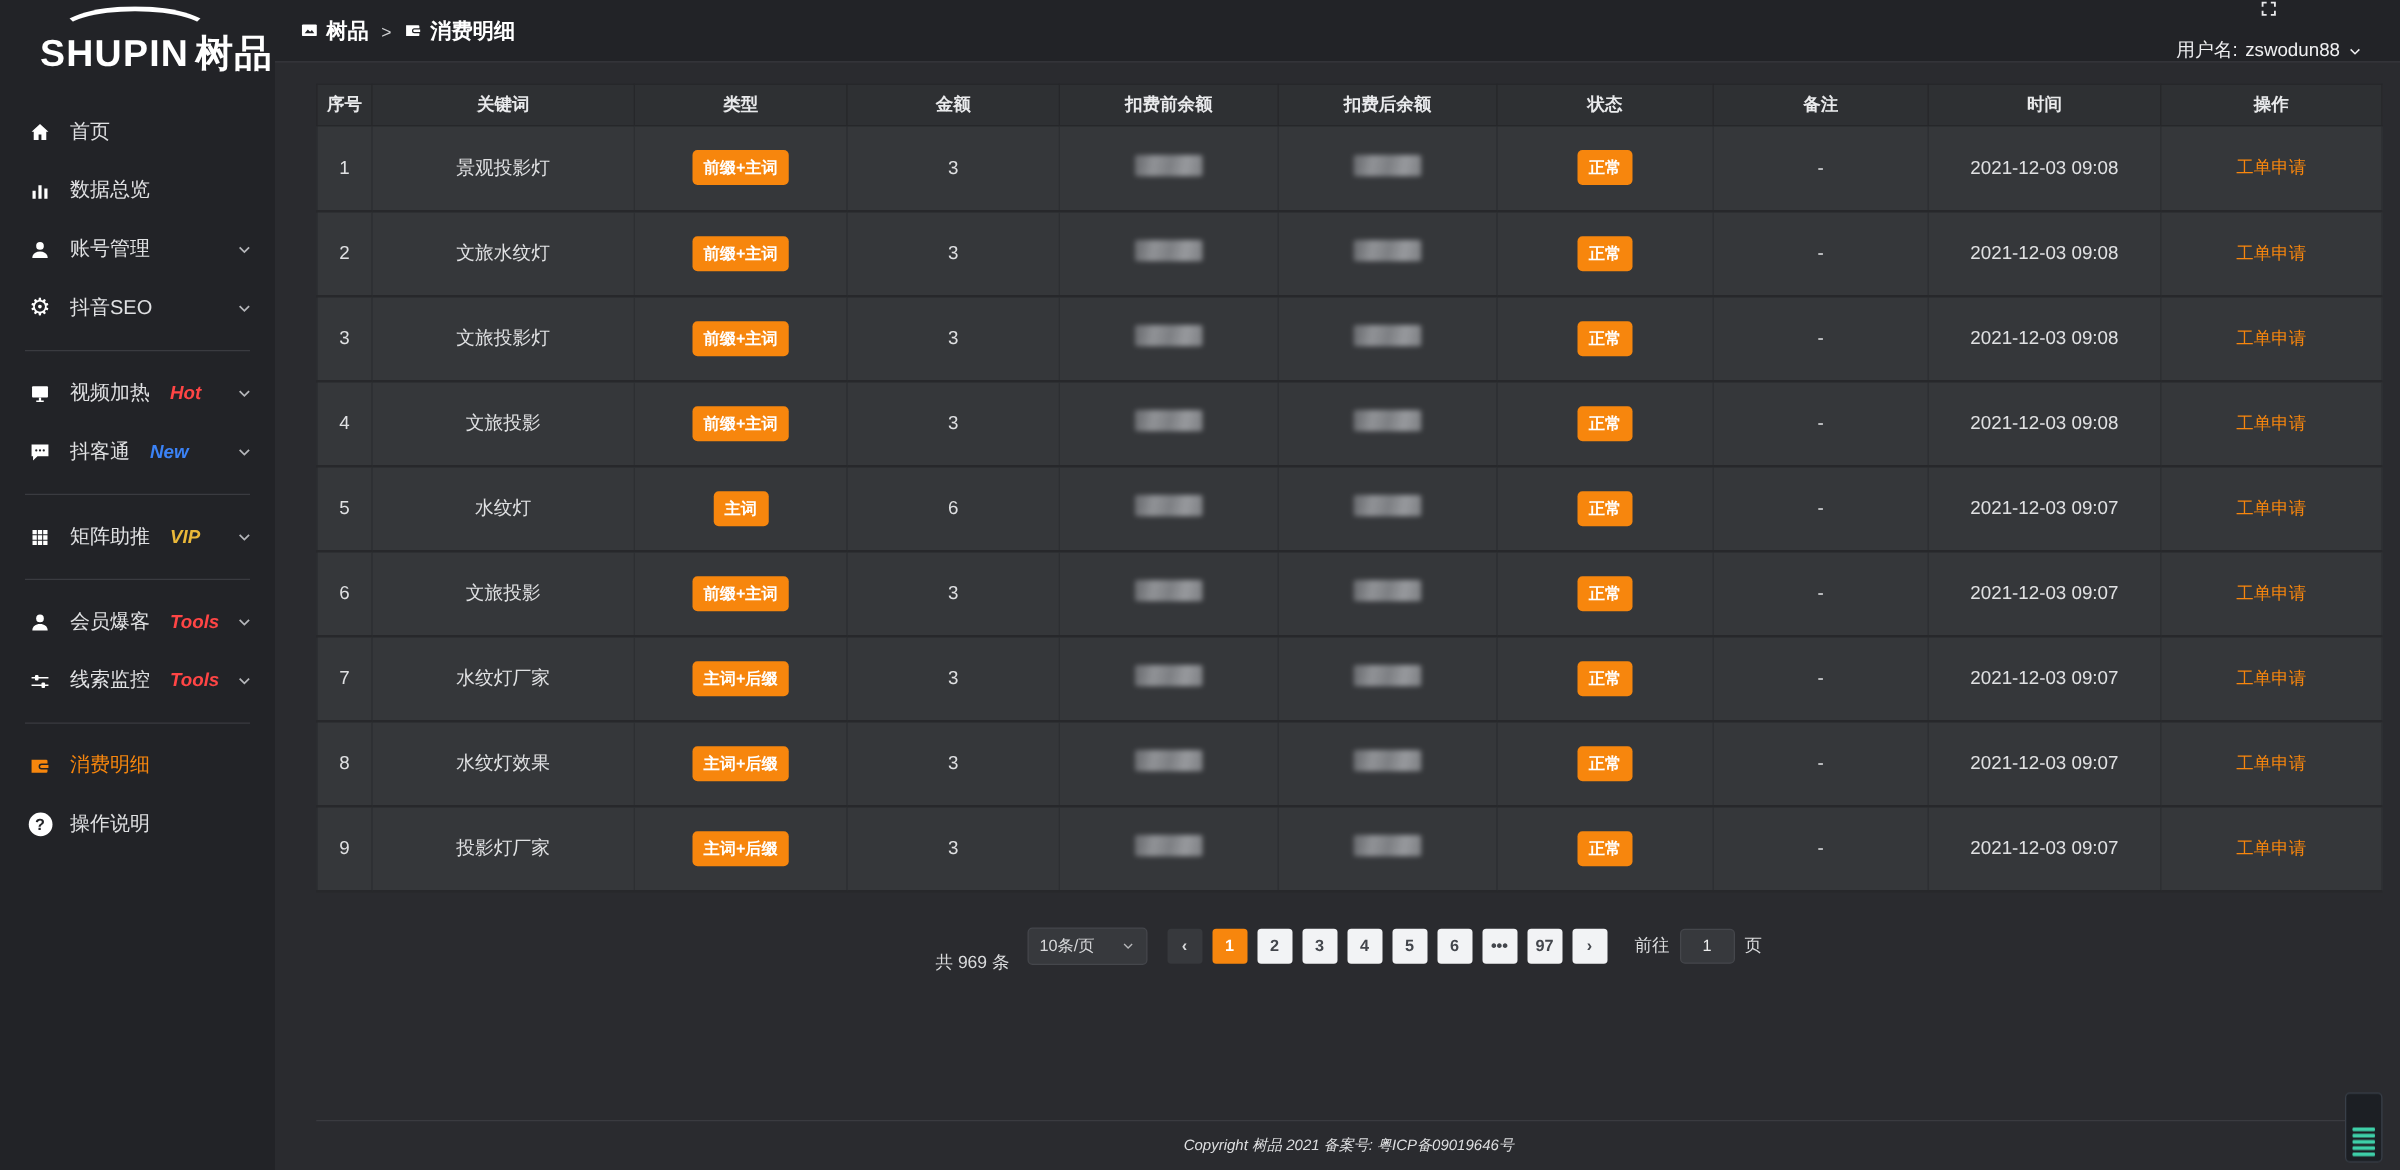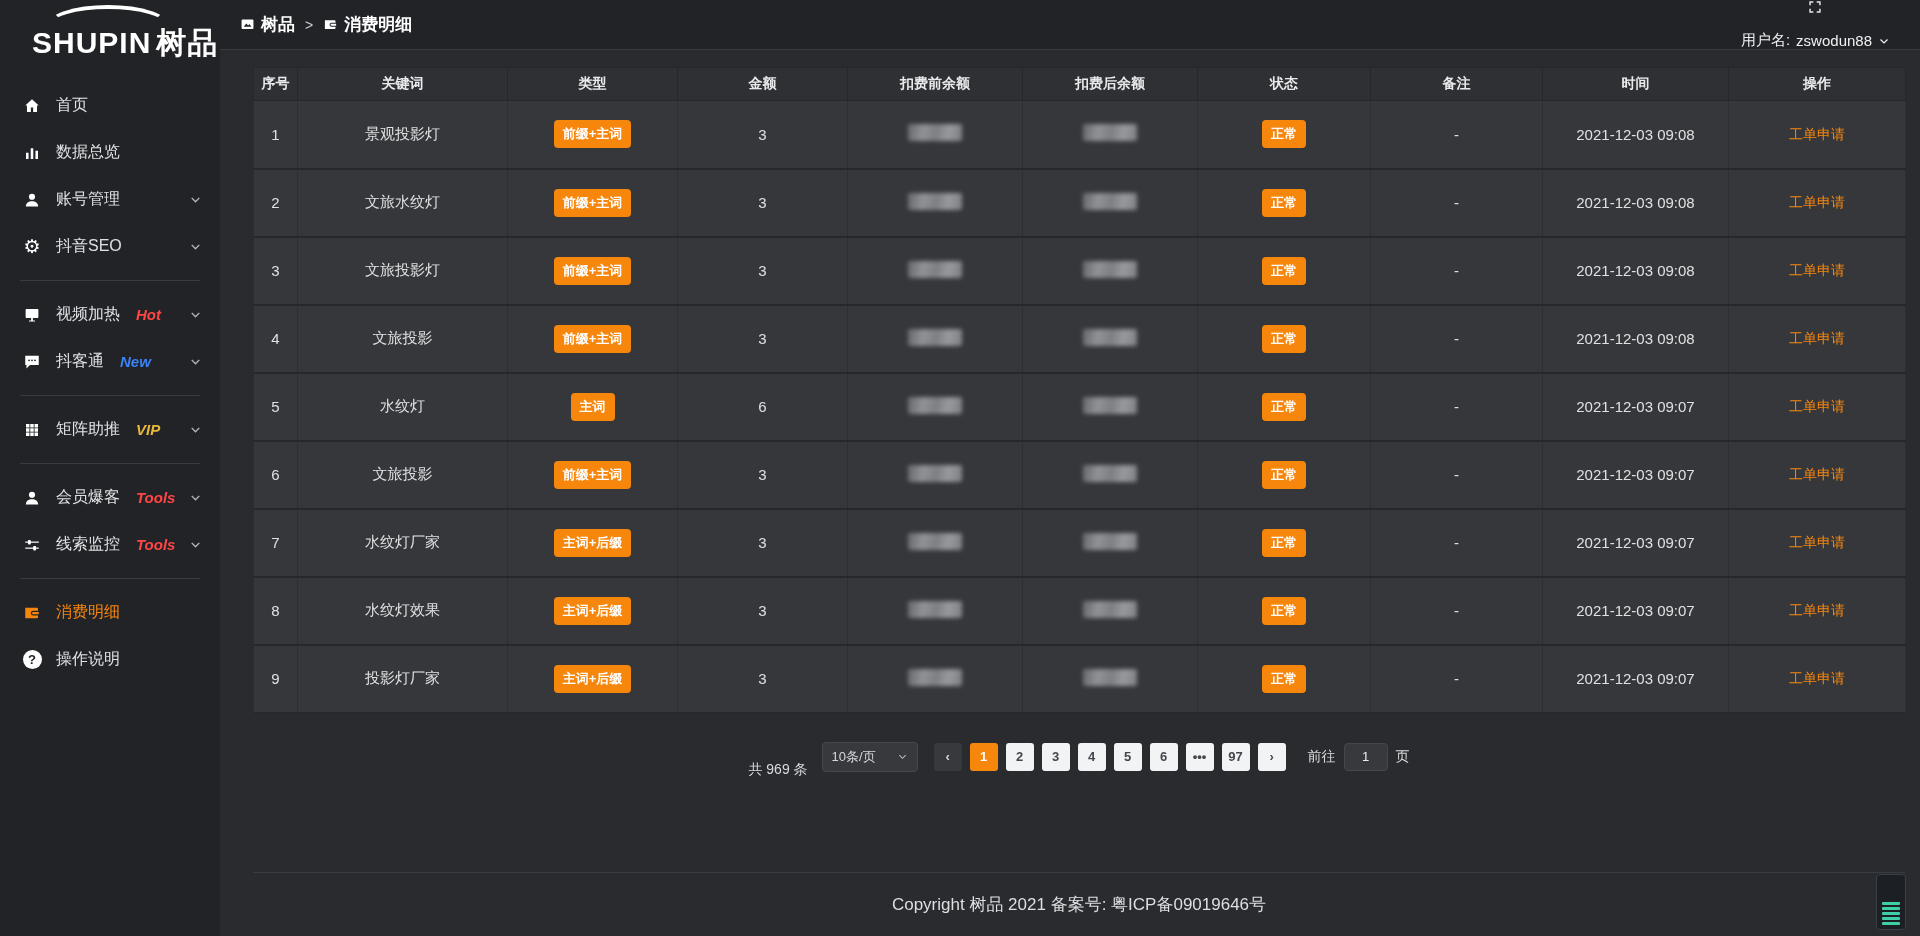--- a/index.html
+++ b/index.html
@@ -73,22 +73,22 @@
     color:#d6d7d9; cursor:pointer; margin-right:8px; }
   .psel svg { width:11px; height:11px; }
   .pbtn { min-width:28px; height:28px; display:flex; align-items:center; justify-content:center;
     border-radius:3px; background:#f2f3f5; color:#43464c; font-weight:700; font-size:13px; cursor:pointer; }
   .pbtn.dark { background:#37393d; color:#d8d9db; }
   .pbtn.active { background:#f7860d; color:#fff; }
   .goto { display:flex; align-items:center; gap:8px; margin-left:14px; }
   .goto-input { width:44px; height:28px; background:#37393d; border:1px solid #45474c; border-radius:4px;
     color:#eceded; text-align:center; font-size:13px; font-family:inherit; }
 
-  footer { margin-top:auto; height:64px; flex-shrink:0; border-top:1px solid #3a3b40;
-    display:flex; align-items:center; justify-content:center; font-size:17px; color:#dedfe1; }
+  footer { margin-top:auto; height:40px; flex-shrink:0; border-top:1px solid #3a3b40;
+    display:flex; align-items:center; justify-content:center; font-size:12px; color:#dedfe1;font-style:italic; }
 
   .float-widget { position:fixed; right:14px; bottom:6px; width:30px; height:56px; background:#1c1f24;
     border:1px solid #39404a; border-radius:4px; display:flex; flex-direction:column; justify-content:flex-end;
     padding:4px 5px; gap:2px; cursor:pointer; }
   .fw-line { height:3px; background:#3ecfa8; border-radius:1px; }
 </style>
 </head>
 <body>
 
 <div class="app">

